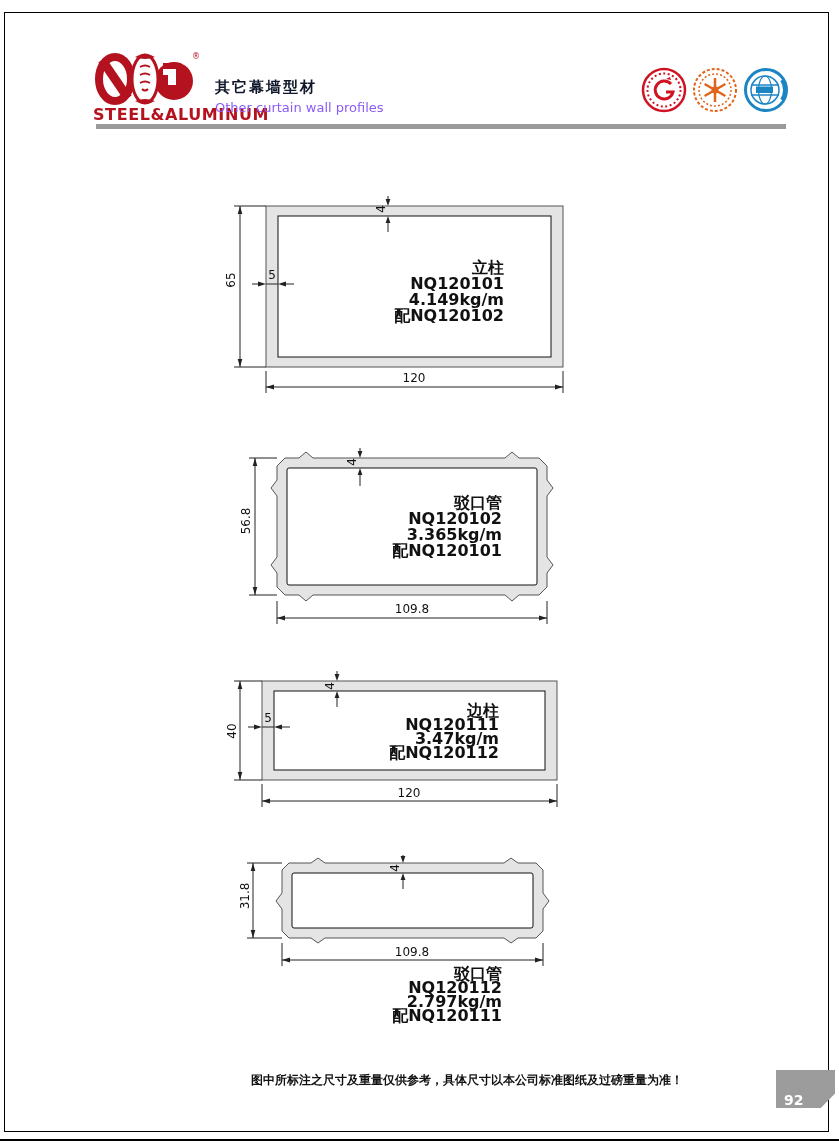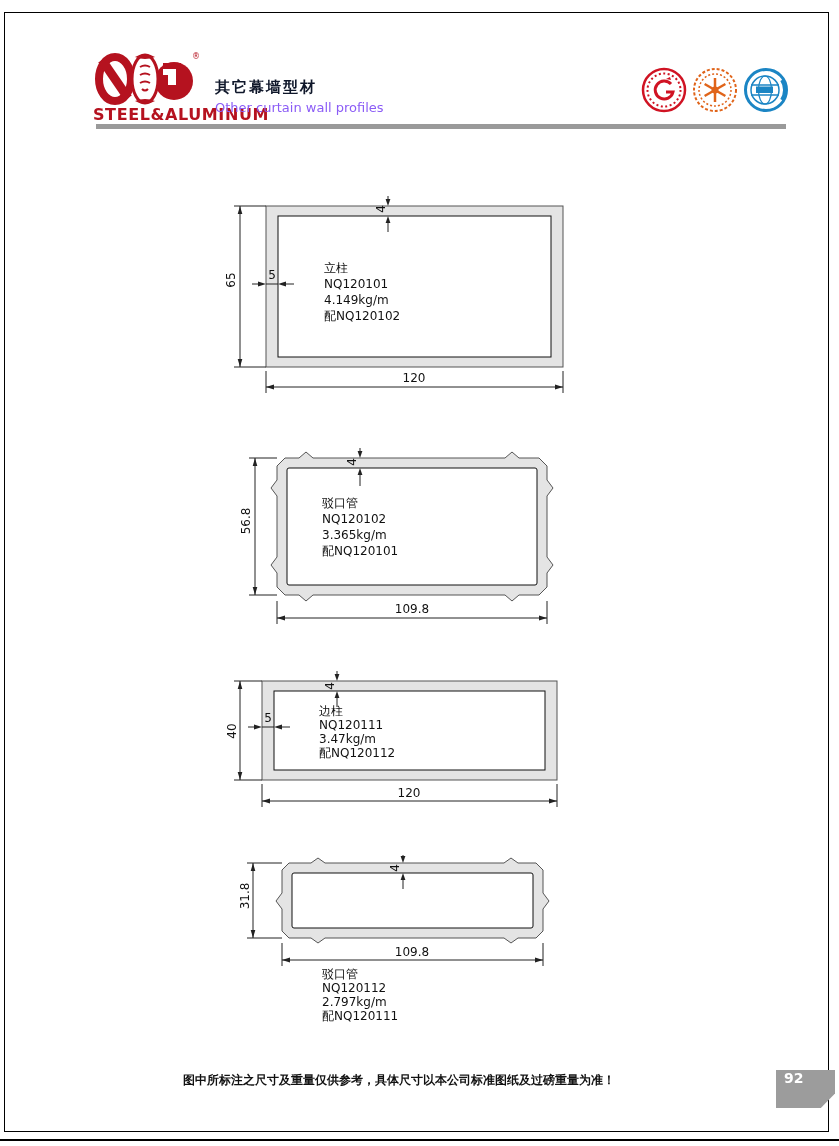--- a/index.html
+++ b/index.html
@@ -19,28 +19,28 @@
   
   .drawing{position:absolute;}
   .drawing svg{position:absolute;left:0;top:0;}
   .dl{stroke:#222;stroke-width:1;fill:none;}
   .ah{fill:#222;stroke:none;}
   .outer{fill:#e4e4e4;stroke:#555;stroke-width:1;}
   .inner{fill:#fff;stroke:#111;stroke-width:1;}
   .dimlabel{position:absolute;font-size:12px;color:#111;white-space:nowrap;
             transform:translate(-50%,-50%);}
   .rot{transform:translate(-50%,-50%) rotate(-90deg);}
-  .ptext{position:absolute;width:180px;text-align:left;font-size:12px;line-height:16px;color:#111;}
+  .ptext{position:absolute;width:180px;text-align:right;font-size:16px;line-height:16px;color:#111;font-weight:bold;}
   .ptext.tight{line-height:14px;}
   
-  .foot-note{position:absolute;left:183px;top:1072px;width:500px;text-align:left;
+  .foot-note{position:absolute;left:183px;top:1072px;width:500px;text-align:right;
              font-size:12px;font-weight:600;color:#111;}
   .page-tab{position:absolute;left:776px;top:1070px;width:59px;height:38px;background:#9c9c9c;
             clip-path:polygon(0 0,100% 0,100% 62%,76% 100%,0 100%);
-            display:flex;align-items:flex-start;}
+            display:flex;align-items:flex-end;}
   .page-tab span{color:#fff;font-weight:bold;font-size:14px;padding-left:8px;}
 </style>
 </head>
 <body>
 
 <div class="page">
   <div class="frame"></div>
   <div class="bottom-rule"></div>
 
   <div class="logo-wrap">

